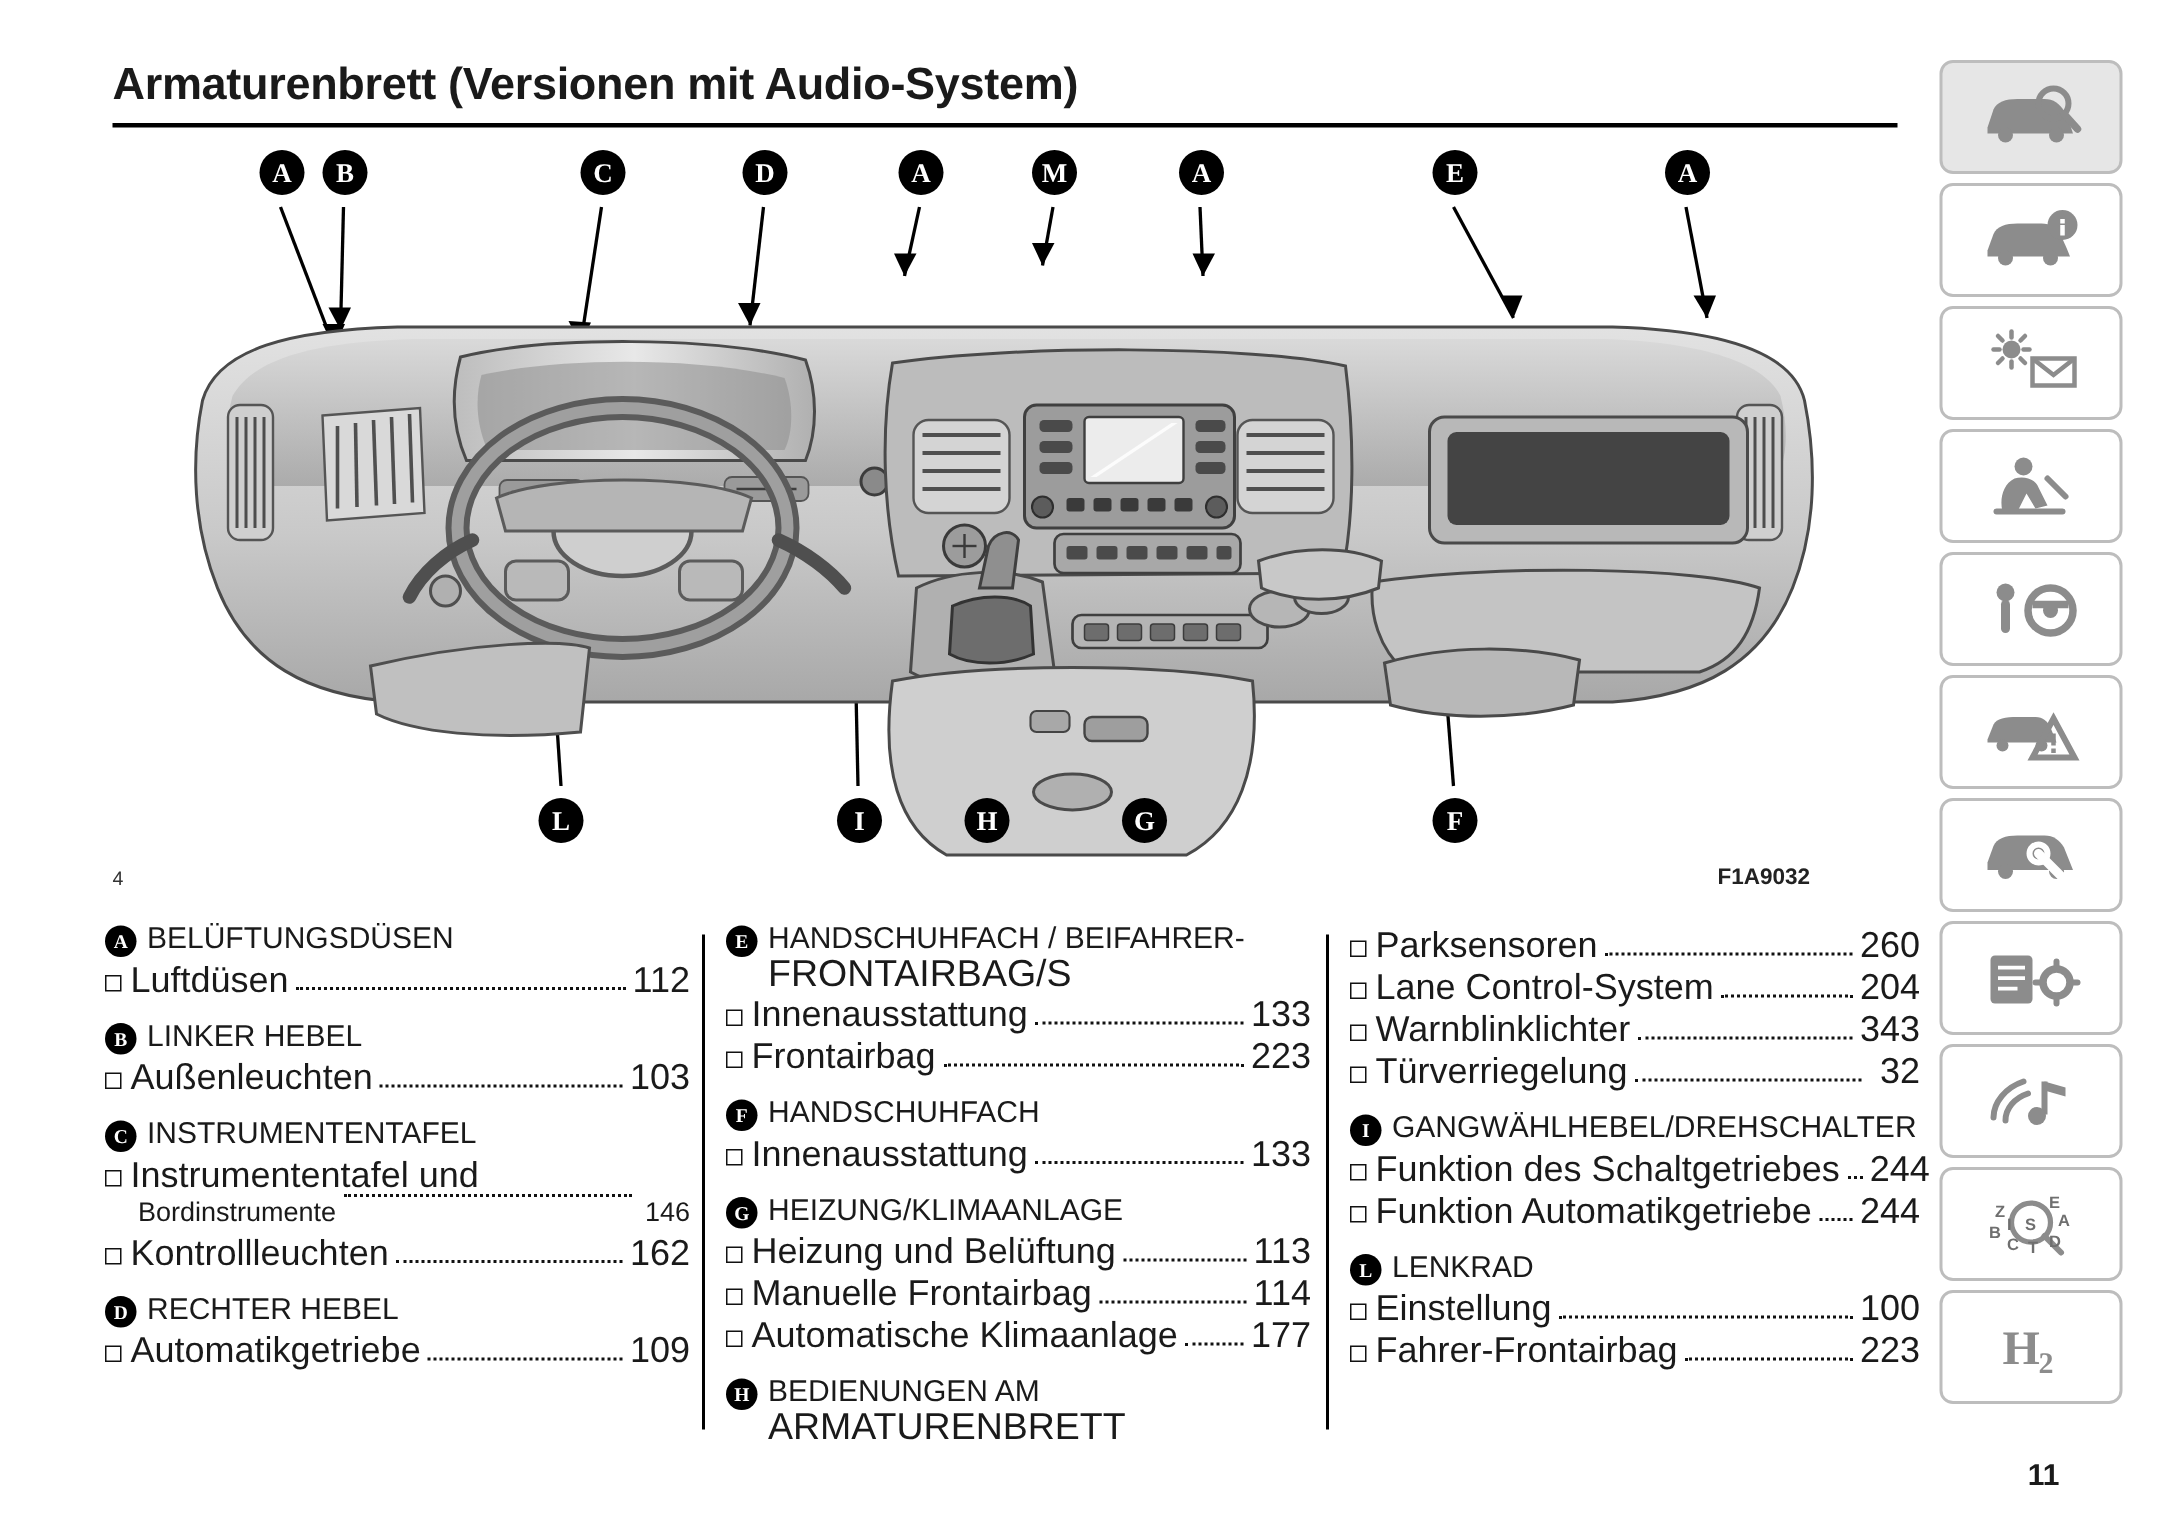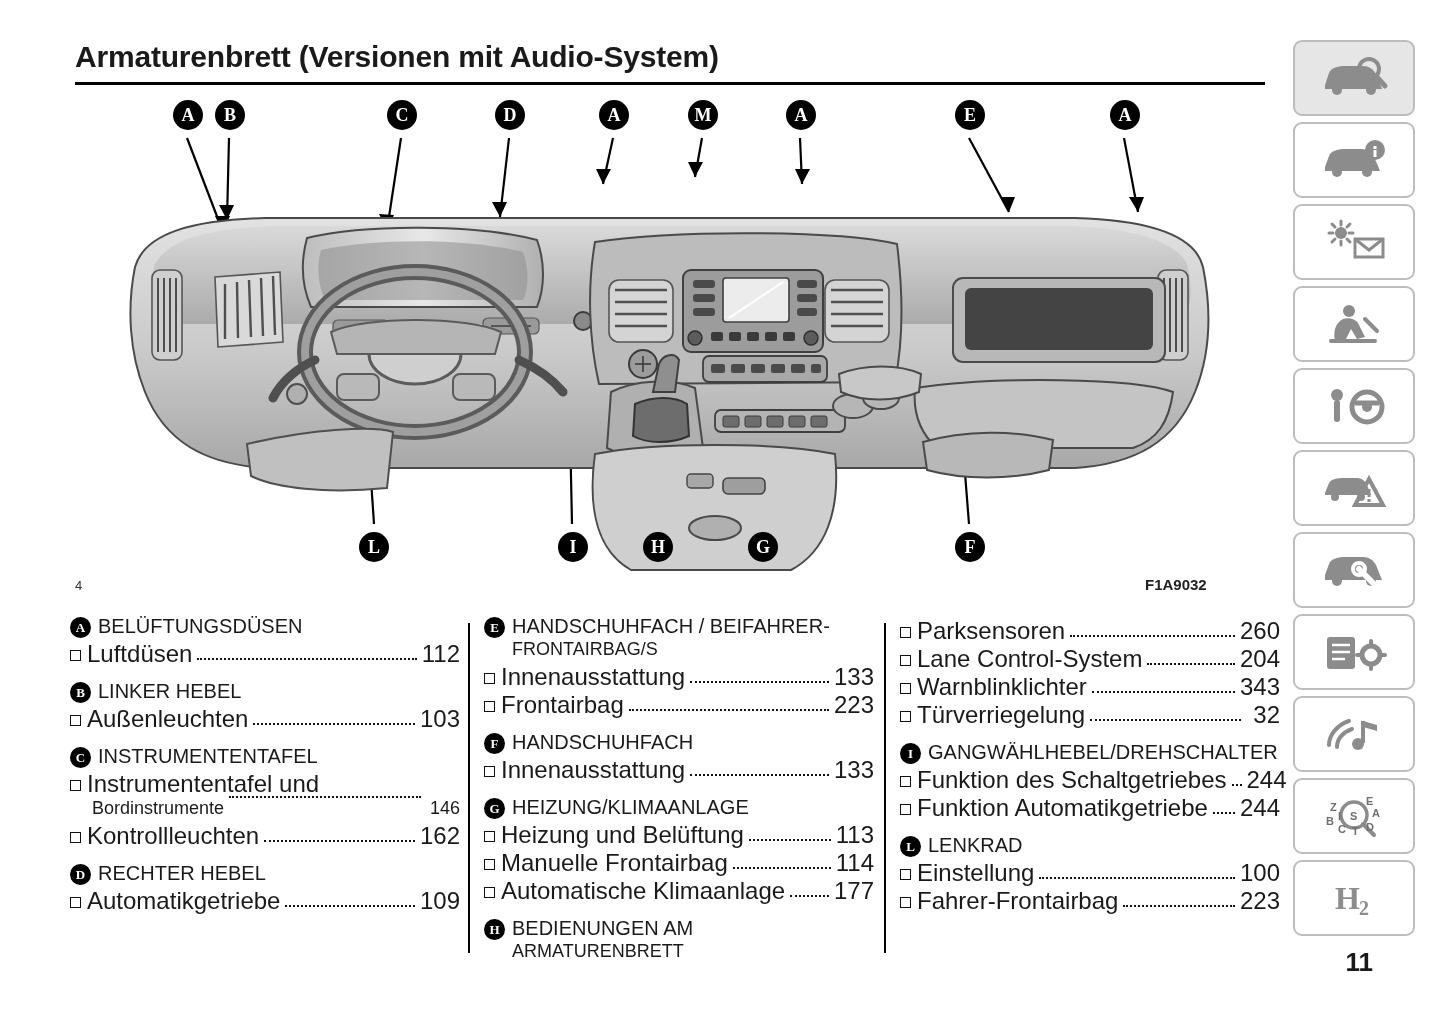--- a/index.html
+++ b/index.html
@@ -51,21 +51,21 @@
   .grp{margin-bottom:14px;}
   .grp-head{
     display:flex;align-items:flex-start;gap:7px;font-size:19px;line-height:23px;
   }
   .lbadge{
     flex:0 0 auto;width:21px;height:21px;border-radius:50%;background:#000;color:#fff;
     font-size:13px;font-weight:bold;display:flex;align-items:center;justify-content:center;
     font-family:"Liberation Serif", serif;margin-top:2px;
   }
   .grp-title{font-size:20px;line-height:23px;}
-  .grp-sub{font-size:18px;line-height:23px;padding-left:28px;}
+  .grp-sub{font-size:25px;line-height:23px;padding-left:28px;}
 
   .entry{
     display:flex;align-items:flex-end;font-size:24px;line-height:24px;
     margin-top:4px;
   }
   .sq{
     flex:0 0 auto;width:9px;height:9px;border:1.6px solid #111;margin-right:6px;margin-bottom:5px;
   }
   .etxt{white-space:nowrap;}
   .dots{
@@ -78,21 +78,21 @@
   .rail{position:absolute;left:1293px;top:40px;width:120px;}
   .tab{
     width:118px;height:72px;border:2px solid #bdbdbd;border-radius:9px;
     margin-bottom:6px;background:#fff;position:relative;
     display:flex;align-items:center;justify-content:center;
   }
   .tab.active{background:#e6e6e6;}
   .tab svg{display:block;}
 
   .pagenum{
-    position:absolute;right:72px;bottom:40px;font-size:26px;font-weight:bold;
+    position:absolute;right:72px;bottom:22px;font-size:20px;font-weight:bold;
   }
 </style>
 </head>
 <body>
 
 <div class="page">
 
   <div class="title">Armaturenbrett (Versionen mit Audio-System)</div>
   <div class="title-rule"></div>
 

